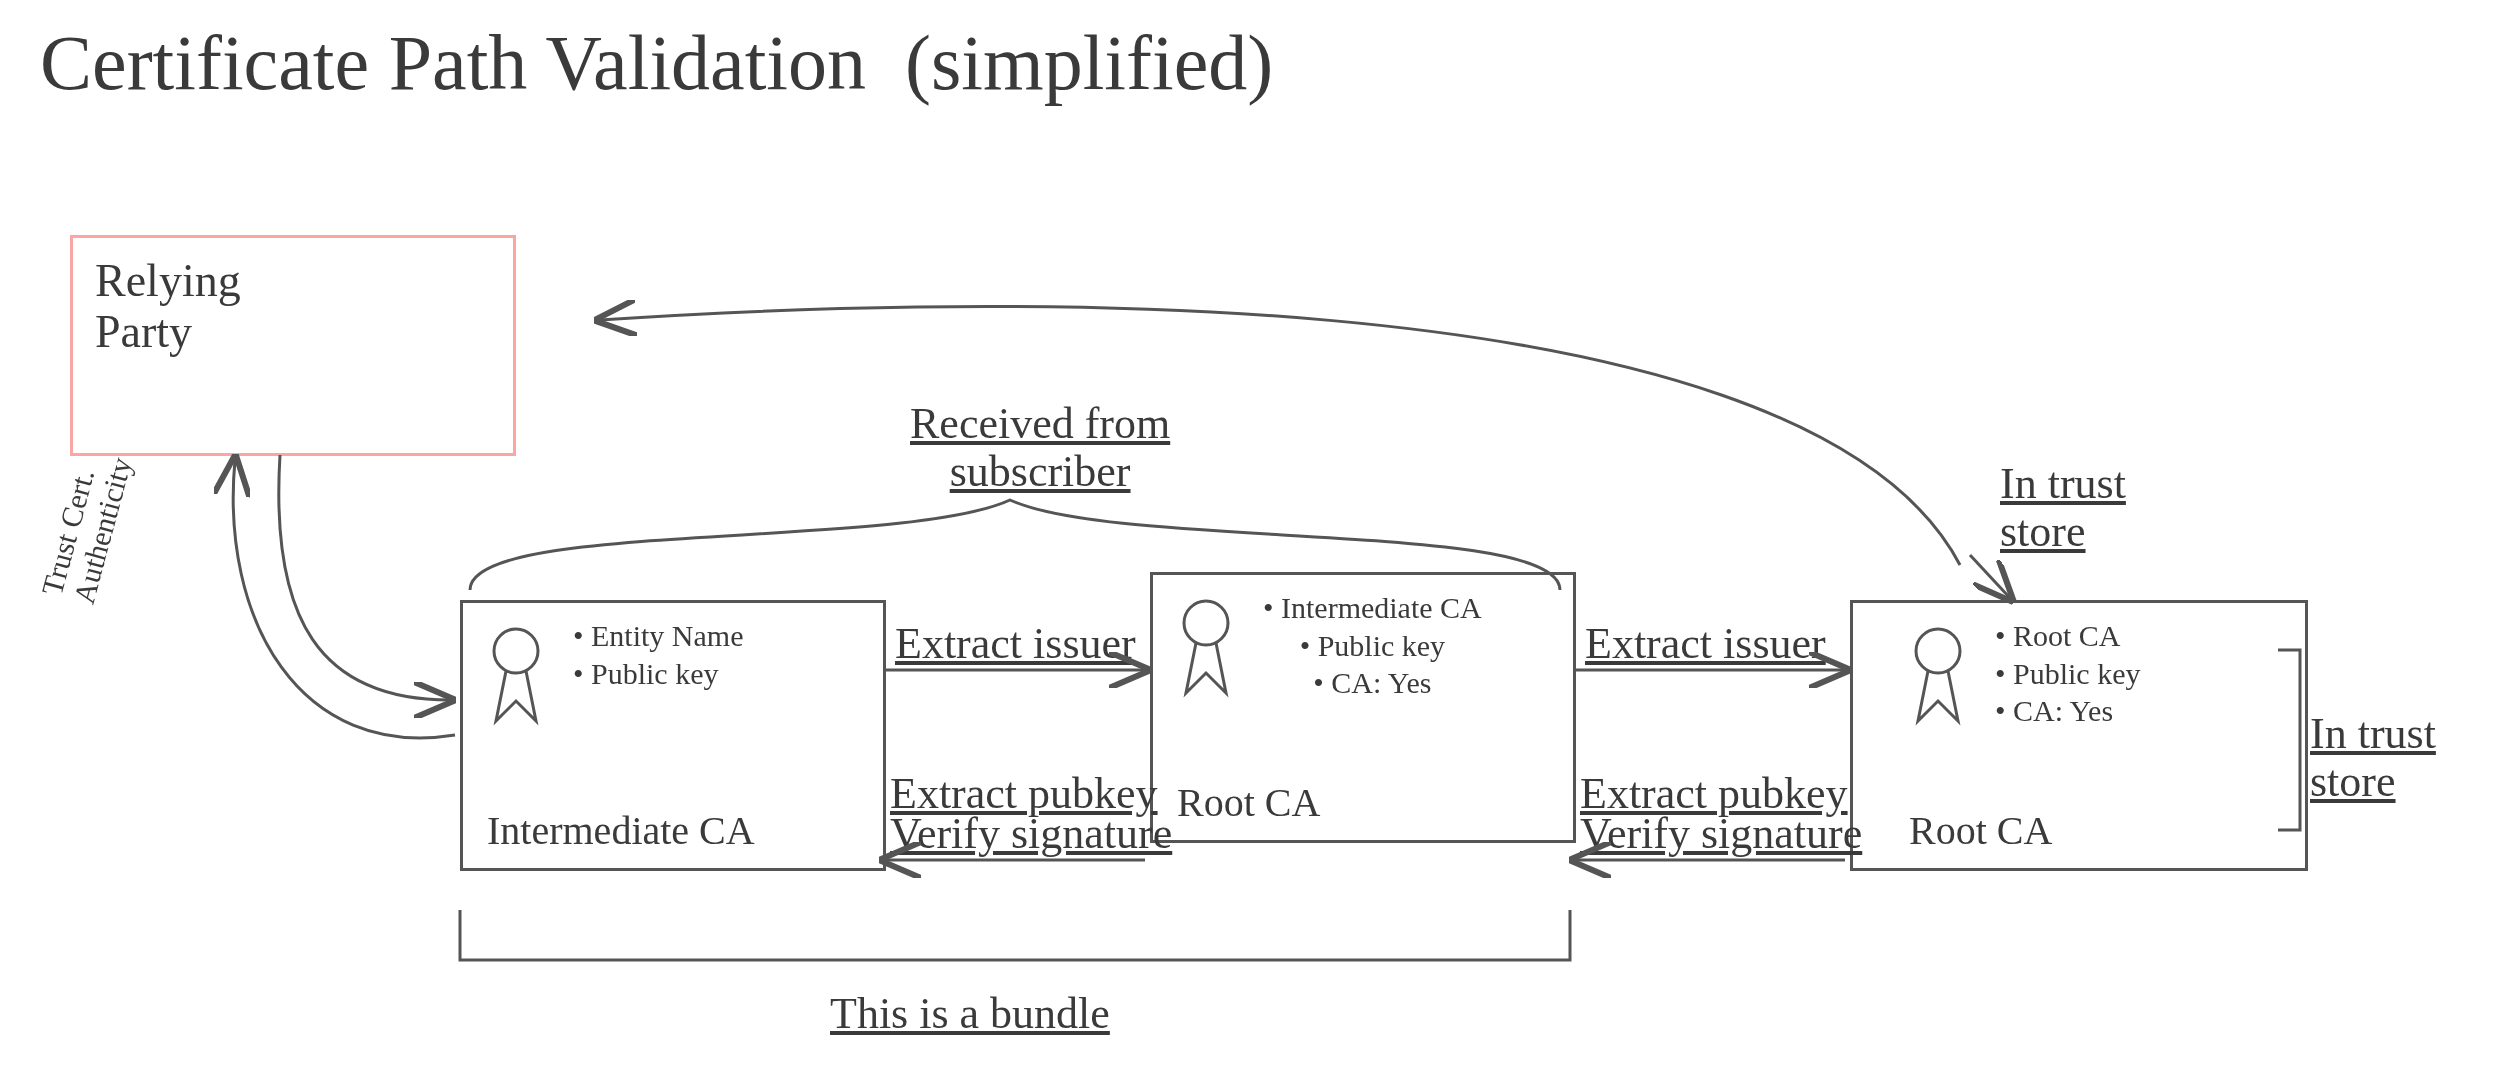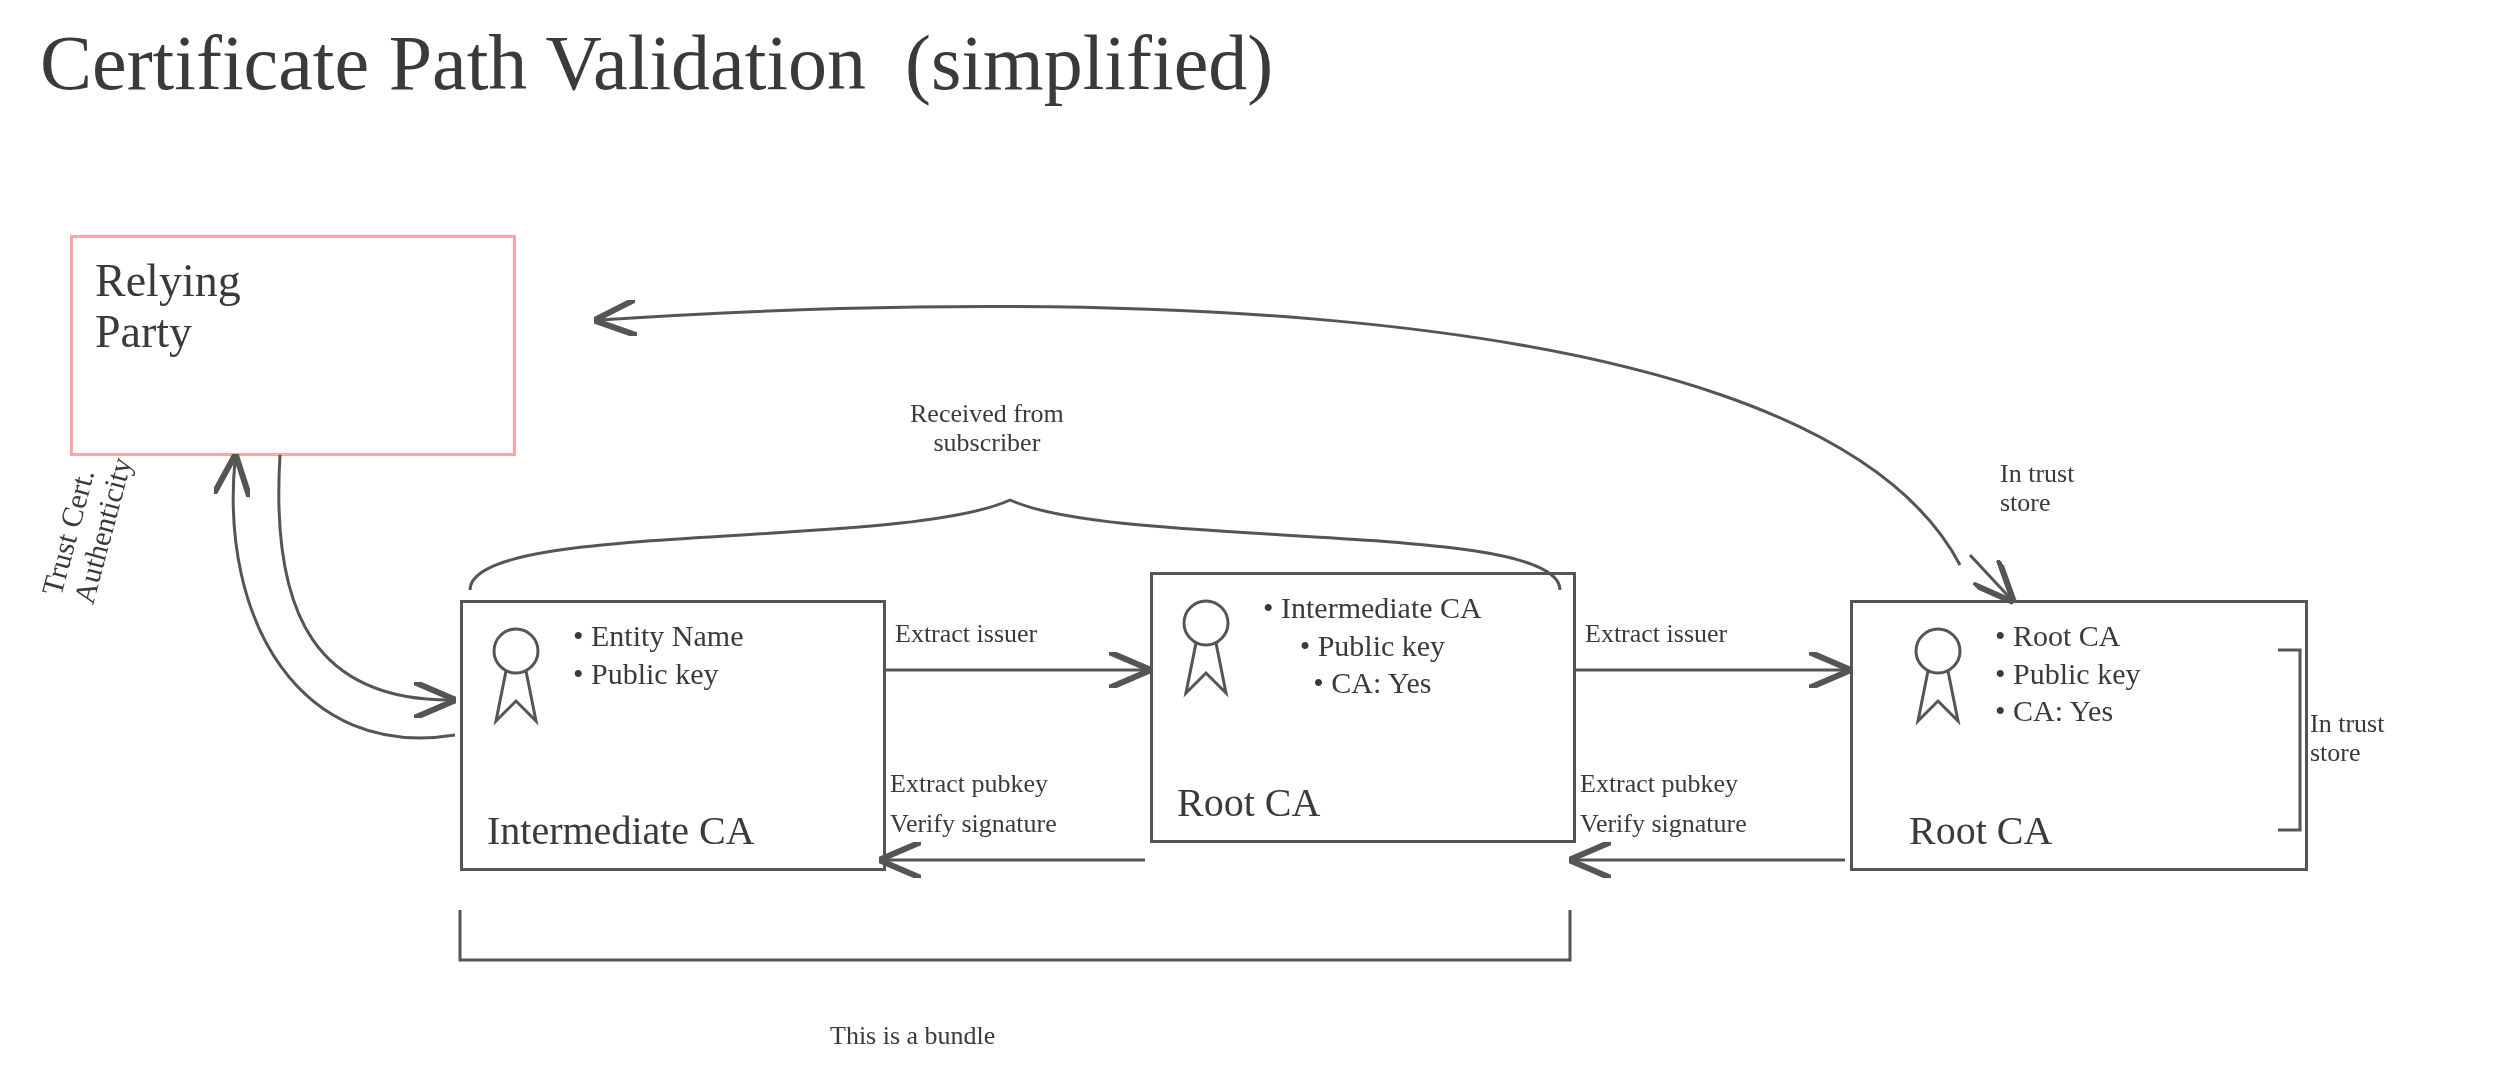--- a/index.html
+++ b/index.html
@@ -1,21 +1,21 @@
 <!DOCTYPE html>
 <html><head>
 <meta charset="utf-8">
 <style>
   html,body{margin:0;padding:0;background:#fff;}
   body{font-family:"Comic Sans MS","Segoe Script","Bradley Hand",cursive;color:#3a3a3a;}
   .canvas{position:relative;width:2513px;height:1091px;}
   .txt{position:absolute;white-space:pre;line-height:1.1;}
   .title{font-size:78px;}
   .big{font-size:46px;}
-  .med{font-size:26px;}
+  .med{font-size:44px;text-decoration:underline;}
   .sm{font-size:30px;}
   .box{position:absolute;border:3px solid #fca5a5;background:transparent;}
   svg.overlay{position:absolute;left:0;top:0;width:2513px;height:1091px;pointer-events:none;}
   .cert{position:absolute;border:3px solid #555;}
   .cert .inner{position:relative;width:100%;height:100%;}
   .ribbon{position:absolute;left:18px;top:18px;width:70px;height:110px;}
   .fields{position:absolute;left:110px;top:14px;font-size:30px;line-height:1.25;}
   .issuer{position:absolute;left:24px;bottom:14px;font-size:40px;}
 </style>
 </head>
@@ -87,21 +87,21 @@
 
   <div class="txt med" style="left:2000px;top:460px;">In trust
 store</div>
 
   <div class="txt med" style="left:2310px;top:710px;">In trust
 store</div>
 
   <div class="txt sm" style="left:35px;top:590px;transform:rotate(-75deg);transform-origin:left top;">Trust Cert.
 Authenticity</div>
 
-  <div class="txt med" style="left:830px;top:990px;margin-top:32px;">This is a bundle</div>
+  <div class="txt med" style="left:830px;top:990px;">This is a bundle</div>
 
   <svg class="overlay" viewBox="0 0 2513 1091">
     <defs>
       <marker id="ah" markerWidth="14" markerHeight="12" refX="12" refY="6" orient="auto">
         <path d="M0,0 L14,6 L0,12" fill="none" stroke="#555" stroke-width="2"></path>
       </marker>
     </defs>
 
     <path d="M 1960 565 C 1800 260, 900 300, 600 320" fill="none" stroke="#555" stroke-width="3" marker-end="url(#ah)"></path>
 

